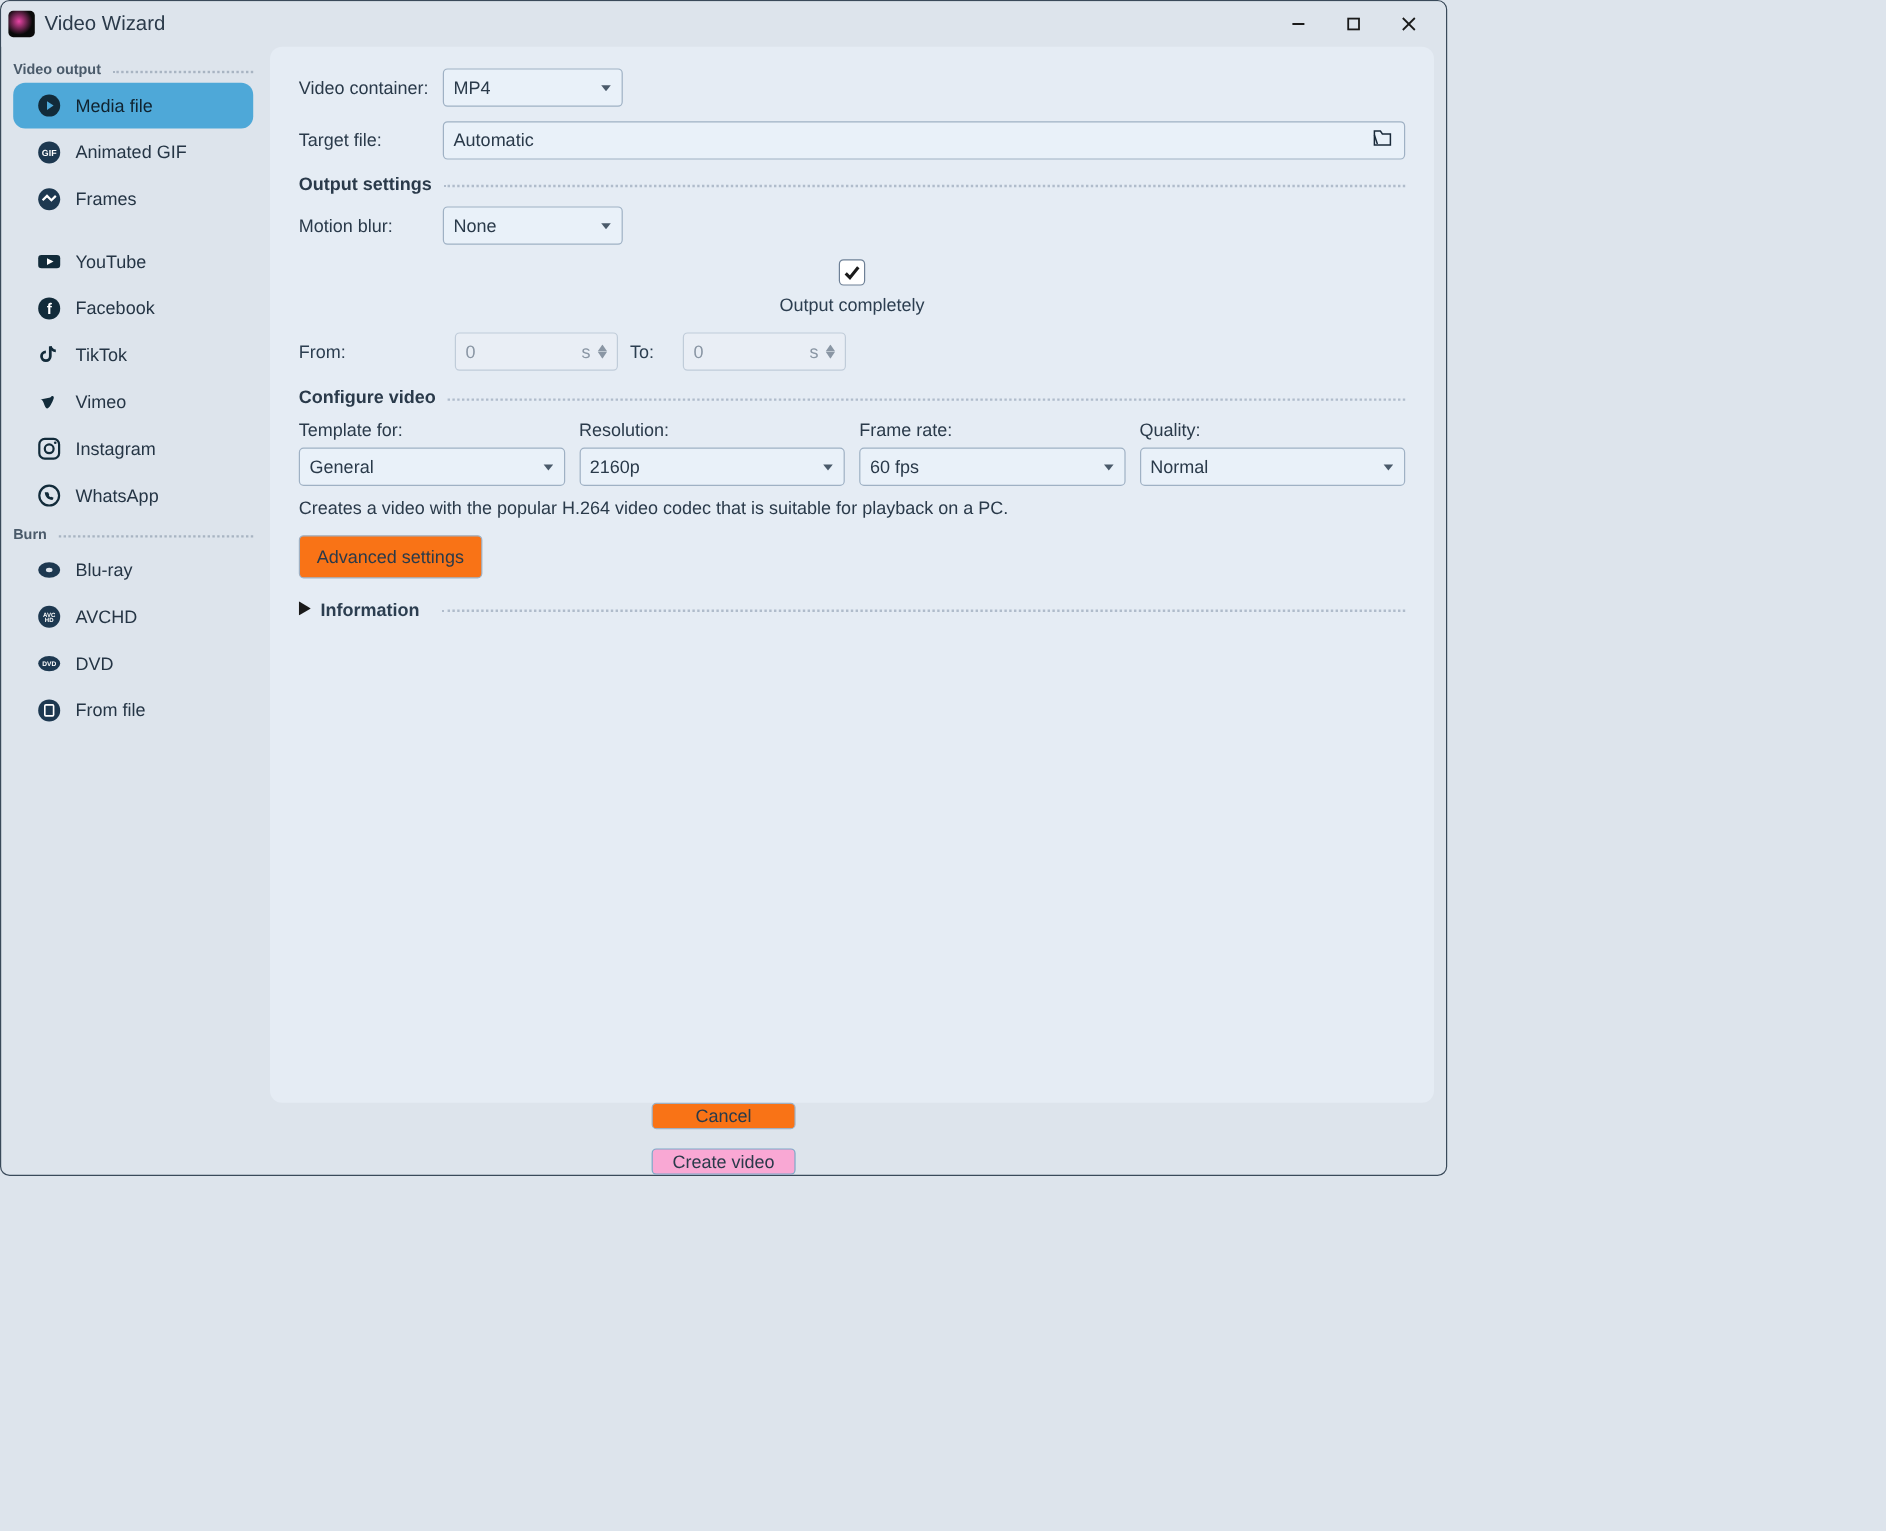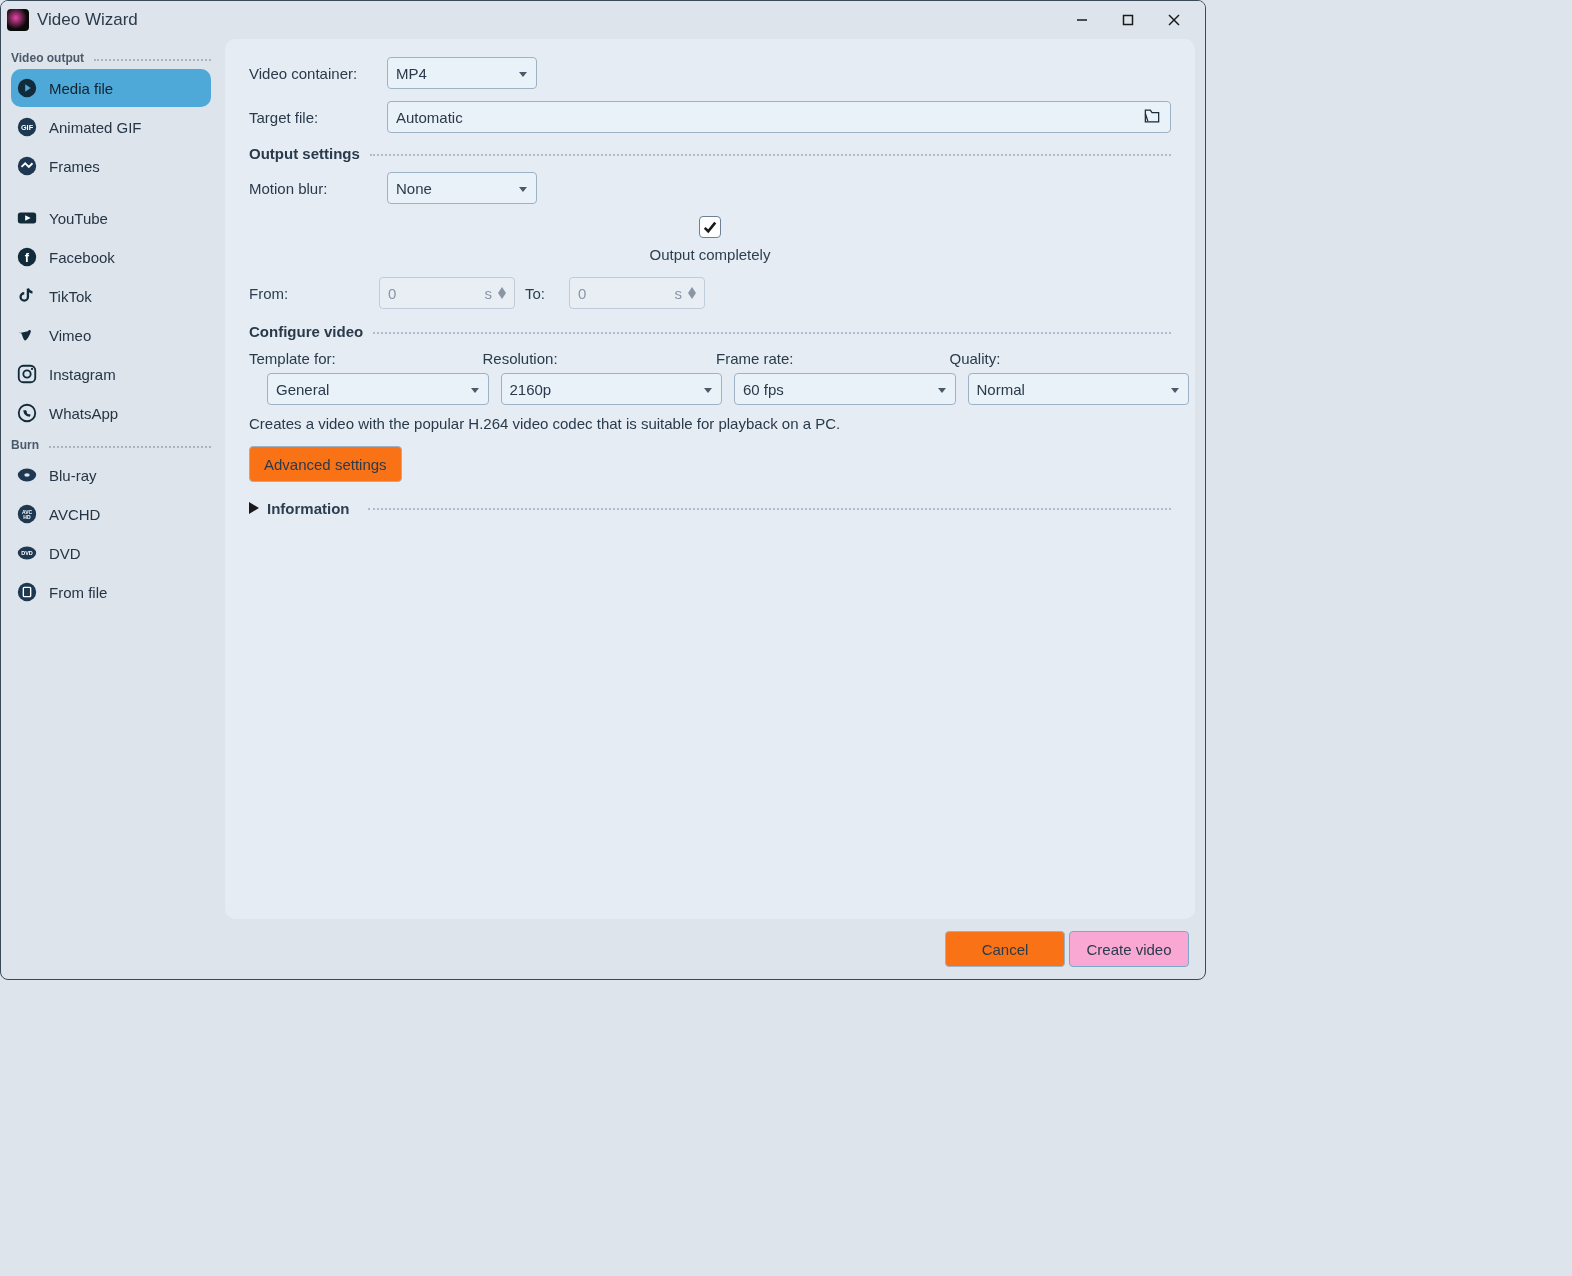--- a/index.html
+++ b/index.html
@@ -44,21 +44,21 @@
   font-weight: 600; color: #4a5a6a; font-size: 12px;
   margin: 6px 0 4px 0;
 }
 .section-header .dots {
   flex: 1; height: 1px;
   border-top: 2px dotted #a8b4c2;
   margin-left: 10px; margin-top: 3px;
 }
 .nav-item {
   display: flex; align-items: center;
-  height: 38px; padding: 0 4px;
+  height: 38px; padding: 0 18px;
   border-radius: 10px;
   color: #253545;
   cursor: pointer;
   gap: 10px;
   margin: 1px 0;
 }
 .nav-item.selected { background: #4ea8d8; color: #10232f; }
 .nav-item .icon {
   width: 24px; height: 24px;
   display: flex; align-items: center; justify-content: center;
@@ -75,21 +75,20 @@
 .form-row .label { width: 120px; color: #2a3a4a; }
 .select, .combo, .textinput {
   height: 32px;
   background: #e9f1f9;
   border: 1px solid #9fb1c4;
   border-radius: 4px;
   display: flex; align-items: center;
   padding: 0 8px;
   position: relative;
   color: #2a3a4a;
-  margin-left: 18px;
 }
 .select .caret, .combo .caret {
   margin-left: auto;
 }
 .caret svg { width: 10px; height: 10px; fill: #4a5a6a; }
 .target-row .textinput { flex: 1; }
 .folder-icon { margin-left: auto; }
 .folder-icon svg { width: 20px; height: 20px; stroke: #1a2a3a; fill: none; stroke-width: 1.5; }
 .section-head {
   display: flex; align-items: center; font-weight: 600; color: #2a3a4a;
@@ -136,21 +135,21 @@
   color: #2a3a4a;
   cursor: pointer;
 }
 .info-row { display: flex; align-items: center; gap: 8px; font-weight: 600; margin-top: 18px; }
 .info-row .tri svg { width: 10px; height: 12px; fill: #1a1a1a; }
 .info-row .dots { flex: 1; border-top: 2px dotted #b0bccb; margin-left: 10px; }
 .footer {
   position: absolute; bottom: 0; left: 0; right: 0;
   height: 60px;
   display: flex; align-items: center; justify-content: flex-end;
-  gap: 4px; padding: 0 16px;
+  gap: 16px; padding: 0 16px; flex-direction: column;
 }
 .footer .btn { width: 120px; }
 .footer .btn.primary { background: #f9a8d4; border-color: #7da8c8; }
 </style>
 </head>
 <body>
 
 <div class="titlebar">
   <div class="app-icon"></div>
   <div class="title">Video Wizard</div>

